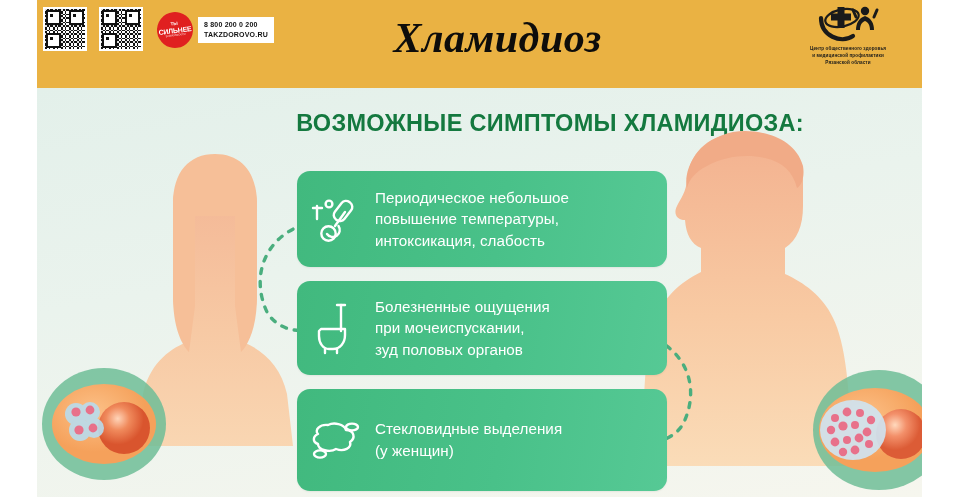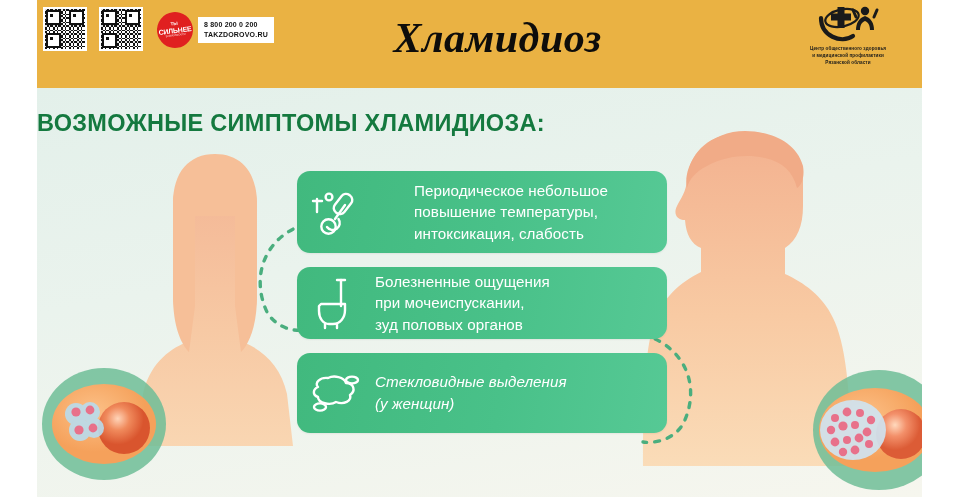--- a/index.html
+++ b/index.html
@@ -161,21 +161,21 @@
     width: 885px;
     height: 409px;
     background: linear-gradient(170deg, #e3f0ea 0%, #eaf3ed 40%, #f6f6ee 100%);
     overflow: hidden;
   }
 
   #section-heading {
     position: absolute;
     left: 0; top: 22px;
     width: 767px;
-    text-align: left;
+    text-align: right;
     font-size: 23.5px;
     font-weight: bold;
     color: #14793f;
     letter-spacing: .3px;
   }
 
   
   .figure { position: absolute; }
   #figure-female { left: 78px; top: 58px; }
   #figure-male   { left: 600px; top: 38px; }
@@ -201,23 +201,23 @@
     position: relative;
     width: 370px;
     border-radius: 13px;
     background: linear-gradient(100deg, #41b97e 0%, #49c189 55%, #56c995 100%);
     display: flex;
     align-items: center;
     box-shadow: 0 1px 2px rgba(0,0,0,.06);
     margin-bottom: 14px;
     box-sizing: border-box;
   }
-  #card-0 { height: 82px; gap: 39px; }
-  #card-1 { height: 72px; }
-  #card-2 { height: 80px; font-style: italic; }
+  #card-0 { height: 96px; }
+  #card-1 { height: 94px; }
+  #card-2 { height: 102px; }
 
   .card-icon {
     width: 78px;
     min-width: 78px;
     display: flex;
     align-items: center;
     justify-content: center;
     color: #ffffff;
   }
   .card-text {

